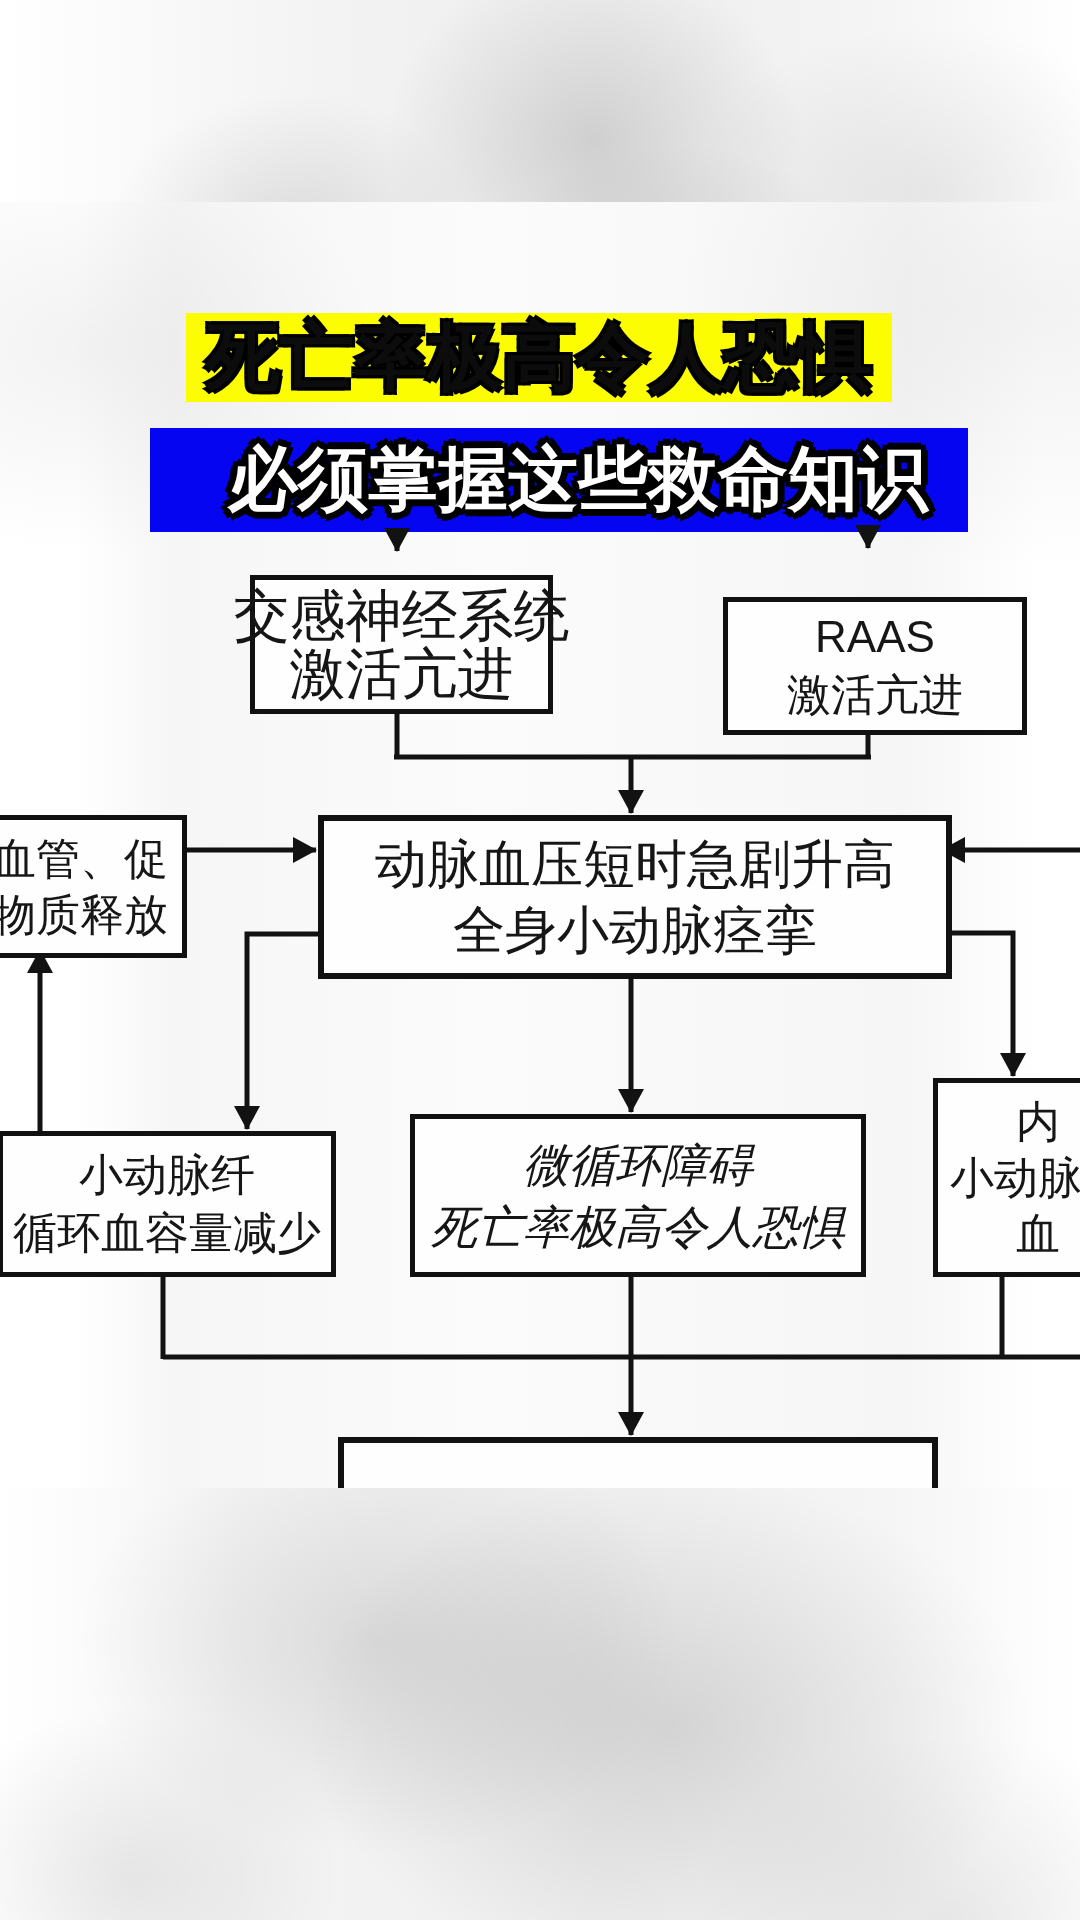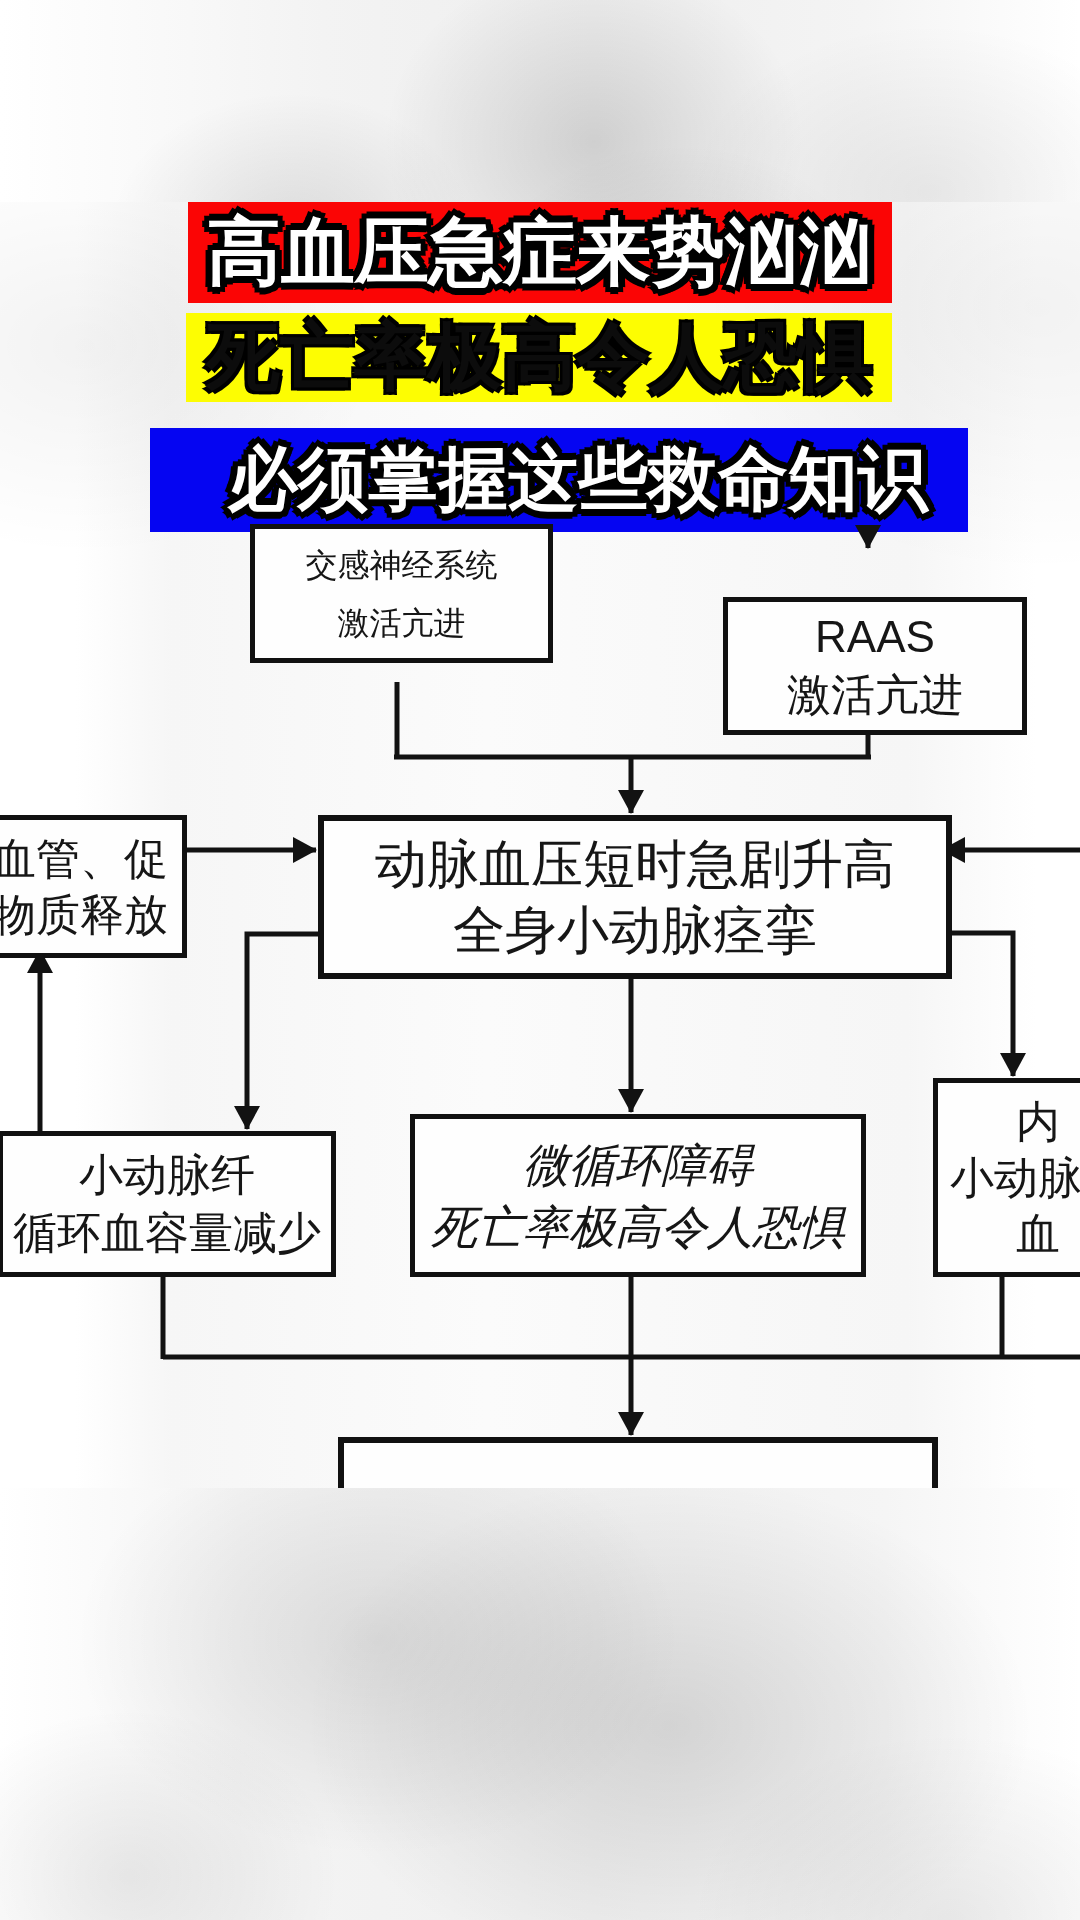--- a/index.html
+++ b/index.html
@@ -44,41 +44,38 @@
   .banner.blue{left:150px;top:428px;width:780px;height:104px;background:#0505f2;
     color:#ffffff;font-size:70px;
     text-shadow:-5px -5px 0 #000,5px -5px 0 #000,-5px 5px 0 #000,5px 5px 0 #000,-7px 0 0 #000,7px 0 0 #000,0 -7px 0 #000,0 7px 0 #000;padding-left:38px;}
   
   .node{
     position:absolute;background:#fefefe;border:5px solid #111111;
     display:flex;flex-direction:column;align-items:center;justify-content:center;
     color:#161616;text-align:center;z-index:10;
   }
   .node .ln{white-space:nowrap;}
-  .node-sympathetic{left:250px;top:524px;width:293px;height:129px;font-size:32px;line-height:58px;}
+  .node-sympathetic{left:250px;top:575px;width:293px;height:129px;font-size:56px;line-height:58px;}
   .node-raas{left:723px;top:550px;width:294px;height:128px;font-size:44px;line-height:58px;margin-top:47px;}
   .node-central{left:318px;top:815px;width:622px;height:152px;border-width:6px;font-size:52px;line-height:66px;}
   .node-vasoconstrictor{left:-125px;top:815px;width:288px;height:133px;font-size:44px;line-height:56px;align-items:flex-end;padding-right:14px;box-sizing:content-box;}
   .node-pressure{left:-2px;top:1131px;width:328px;height:136px;font-size:44px;line-height:58px;}
   .node-micro{left:410px;top:1114px;width:446px;height:153px;font-size:46px;line-height:62px;font-style:italic;}
   .node-endothelial{left:933px;top:1078px;width:200px;height:189px;font-size:44px;line-height:56px;}
   .node-target{left:338px;top:1437px;width:588px;height:140px;border-width:6px;font-size:48px;line-height:58px;z-index:5;}
   
   #wires{position:absolute;left:0;top:0;z-index:8;}
 </style>
 </head>
 <body>
 
 <div id="stage">
 
   <div class="band-top"></div>
 
-  <div class="banner red">
-    <span>高血压急症来势汹汹</span>
-  </div>
   <div class="banner yellow">
     <span>死亡率极高令人恐惧</span>
   </div>
   <div class="banner blue">
     <span>必须掌握这些救命知识</span>
   </div>
 
   <svg id="wires" width="1080" height="1920" viewBox="0 0 1080 1920">
     <defs>
       <marker id="ah" markerUnits="userSpaceOnUse" markerWidth="30" markerHeight="26" refX="23" refY="13" orient="auto">

